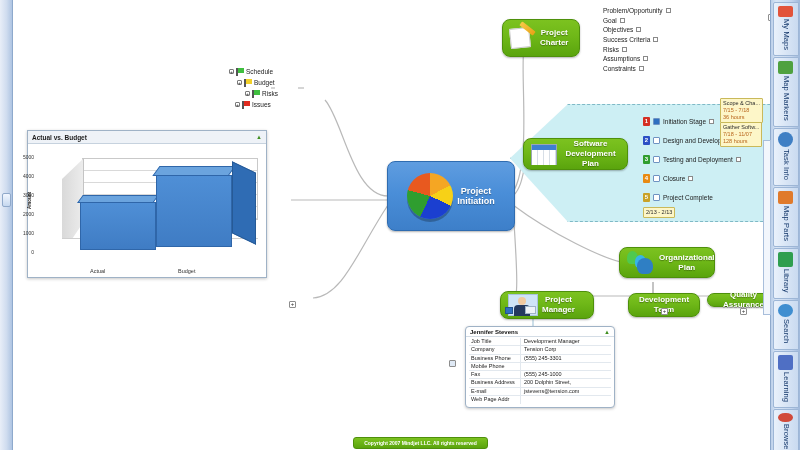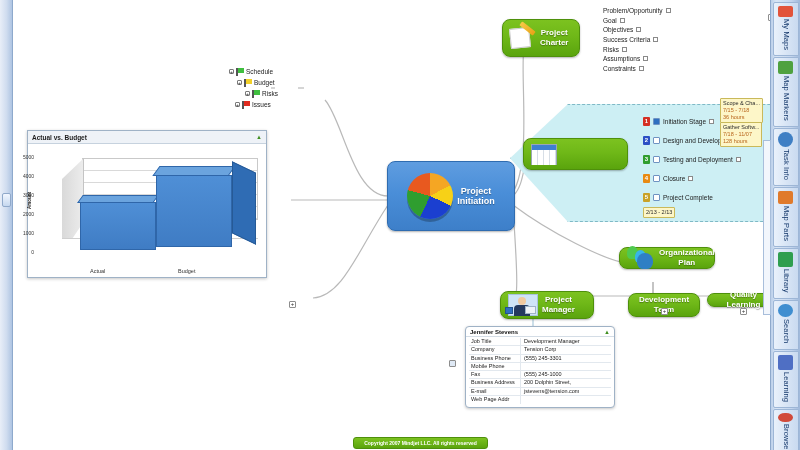--- a/index.html
+++ b/index.html
@@ -397,20 +397,24 @@
     </div>
     <span class="collapse-dot" style="left:755px; top:14px;">-</span>
 
     <div class="sdp-region"></div>
 
     <div class="node green" style="left:510px; top:138px; width:105px; height:32px;">
       <span class="nico sheet">
         <span class="hdr" style="display:block"></span>
           <span class="grid" style="display:block"></span>
       </span>
+      <span class="label">
+        <span>Software</span><br>
+        <span>Development Plan</span>
+      </span>
     </div>
 
     <div class="sdp-list">
       <div class="sdp-row">
         <span class="numico" style="background:#d42f23;color:#fff">1</span>
         <span class="chk blue"></span>
         <span>Initiation Stage</span>
         <span class="dotbox"></span>
       </div>
       <div class="sdp-row">
@@ -445,39 +449,39 @@
       <div>Scope &amp; Cha...</div>
       <div class="t">7/15 - 7/18</div>
       <div class="t">36 hours</div>
     </div>
     <div class="callout" style="left:707px; top:122px;">
       <div>Gather Softw...</div>
       <div class="t">7/18 - 11/07</div>
       <div class="t">128 hours</div>
     </div>
 
-    <div class="node green" style="left:606px; top:247px; width:96px; height:22px;">
+    <div class="node green" style="left:606px; top:247px; width:96px; height:31px;">
       <span class="nico people">
         <span class="p1"></span>
           <span class="p2"></span>
           <span class="p3"></span>
       </span>
       <span class="label">
         <span>Organizational</span><br>
         <span>Plan</span>
       </span>
     </div>
 
     <div class="node green" style="left:615px; top:293px; width:72px; height:24px; justify-content:flex-start; padding:10px 4px;">
       <span class="label">Development Team</span>
     </div>
     <span class="collapse-dot" style="left:648px; top:308px;">+</span>
 
     <div class="node green" style="left:694px; top:293px; width:73px; height:14px; justify-content:center; padding:2px 4px;">
-      <span class="label">Quality Learning</span>
+      <span class="label">Quality Assurance</span>
     </div>
     <span class="collapse-dot" style="left:727px; top:308px;">+</span>
 
     <div class="node green" style="left:487px; top:291px; width:94px; height:28px;">
       <span class="nico mgr">
         <span class="head"></span>
           <span class="body"></span>
           <span class="lap"></span>
           <span class="sm"></span>
       </span>

